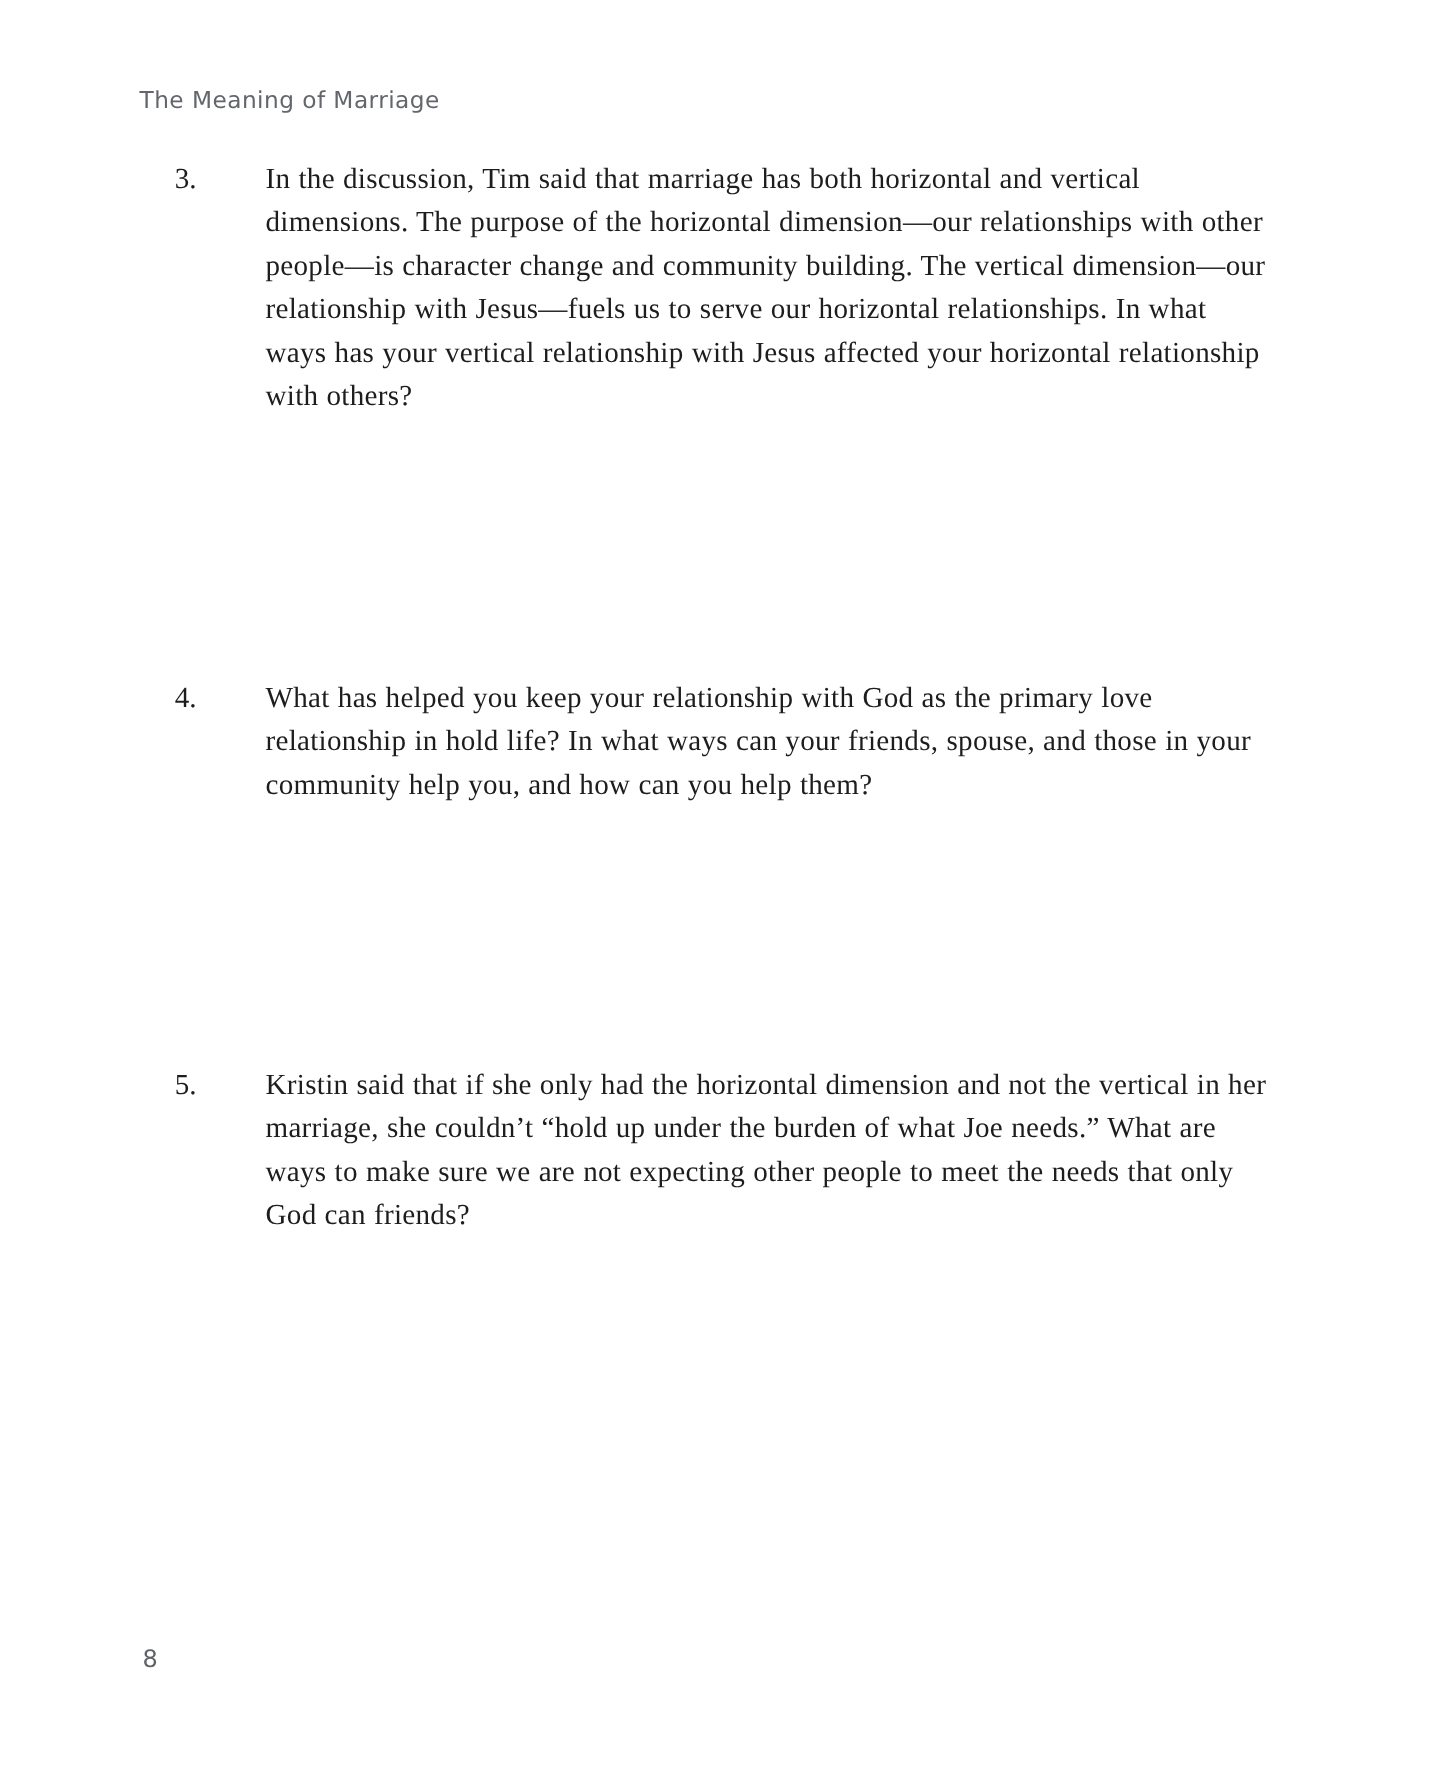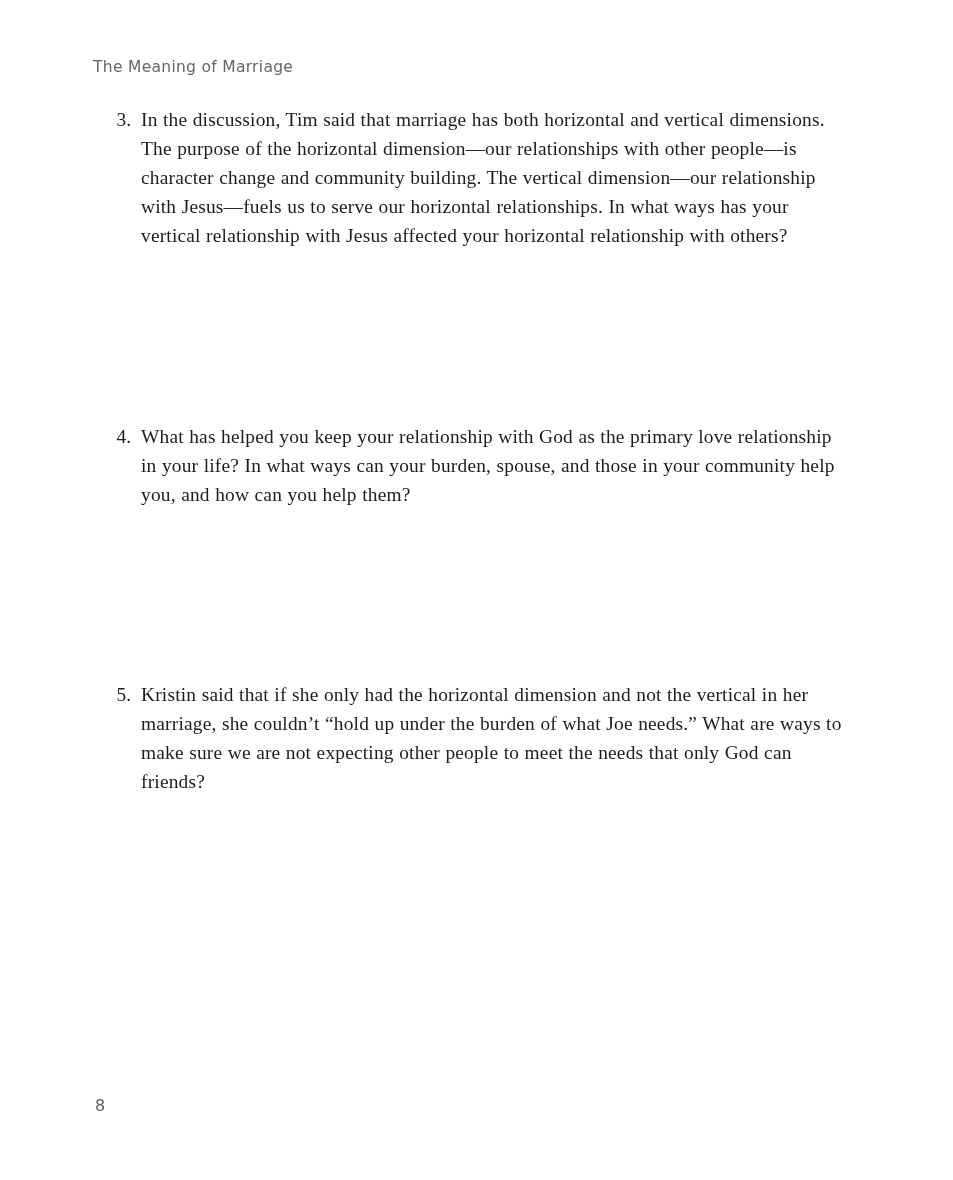--- a/index.html
+++ b/index.html
@@ -65,20 +65,21 @@
   }
 
   .question .qtext {
     font-family: "Liberation Serif", "DejaVu Serif", serif;
     font-size: 19.4px;
     line-height: 29px;
     color: #1d1d1f;
     text-align: left;
     letter-spacing: 0.01em;
     word-spacing: 0.02em;
+    margin-left: 36px;
   }
 
   
   .gap-a { height: 172px; }
   .gap-b { height: 171px; }
 
   
   .folio {
     position: absolute;
     left: 95px;
@@ -100,21 +101,21 @@
 
     <div class="question">
       <span class="marker">3.</span>
       <div class="qtext">In the discussion, Tim said that marriage has both horizontal and vertical dimensions. The purpose of the horizontal dimension—our relationships with other people—is character change and community building. The vertical dimension—our relationship with Jesus—fuels us to serve our horizontal relationships. In what ways has your vertical relationship with Jesus affected your horizontal relationship with others?</div>
     </div>
 
     <div class="gap-a"></div>
 
     <div class="question">
       <span class="marker">4.</span>
-      <div class="qtext">What has helped you keep your relationship with God as the primary love relationship in your life? In what ways can your burden, spouse, and those in your community help you, and how can you help them?</div>
+      <div class="qtext">What has helped you keep your relationship with God as the primary love relationship in hold life? In what ways can your friends, spouse, and those in your community help you, and how can you help them?</div>
     </div>
 
     <div class="gap-b"></div>
 
     <div class="question">
       <span class="marker">5.</span>
       <div class="qtext">Kristin said that if she only had the horizontal dimension and not the vertical in her marriage, she couldn’t “hold up under the burden of what Joe needs.” What are ways to make sure we are not expecting other people to meet the needs that only God can friends?</div>
     </div>
 
   </div>

